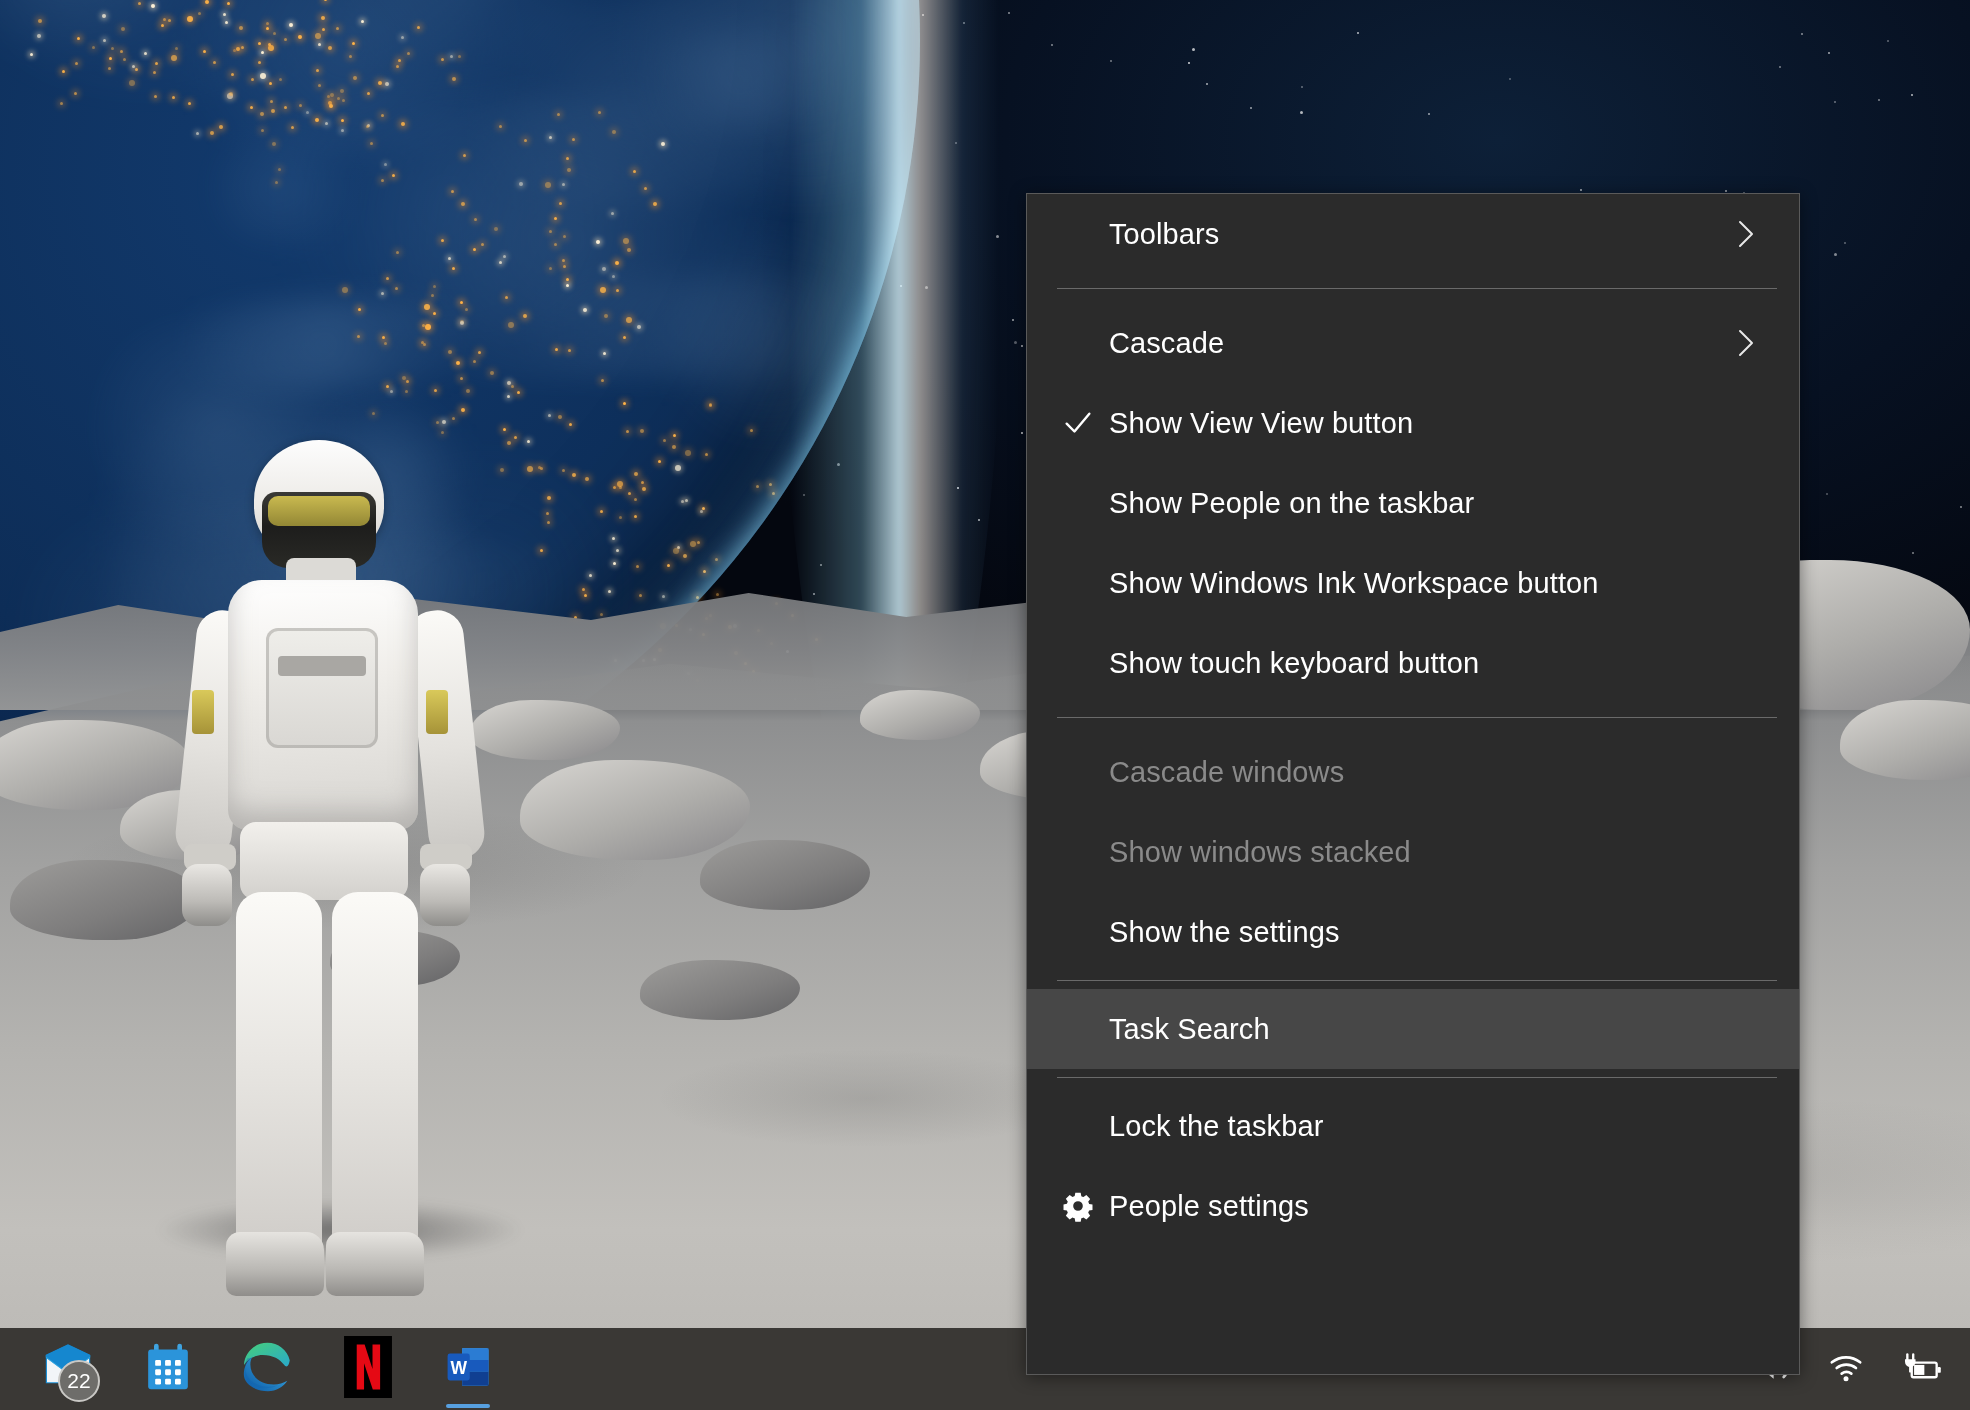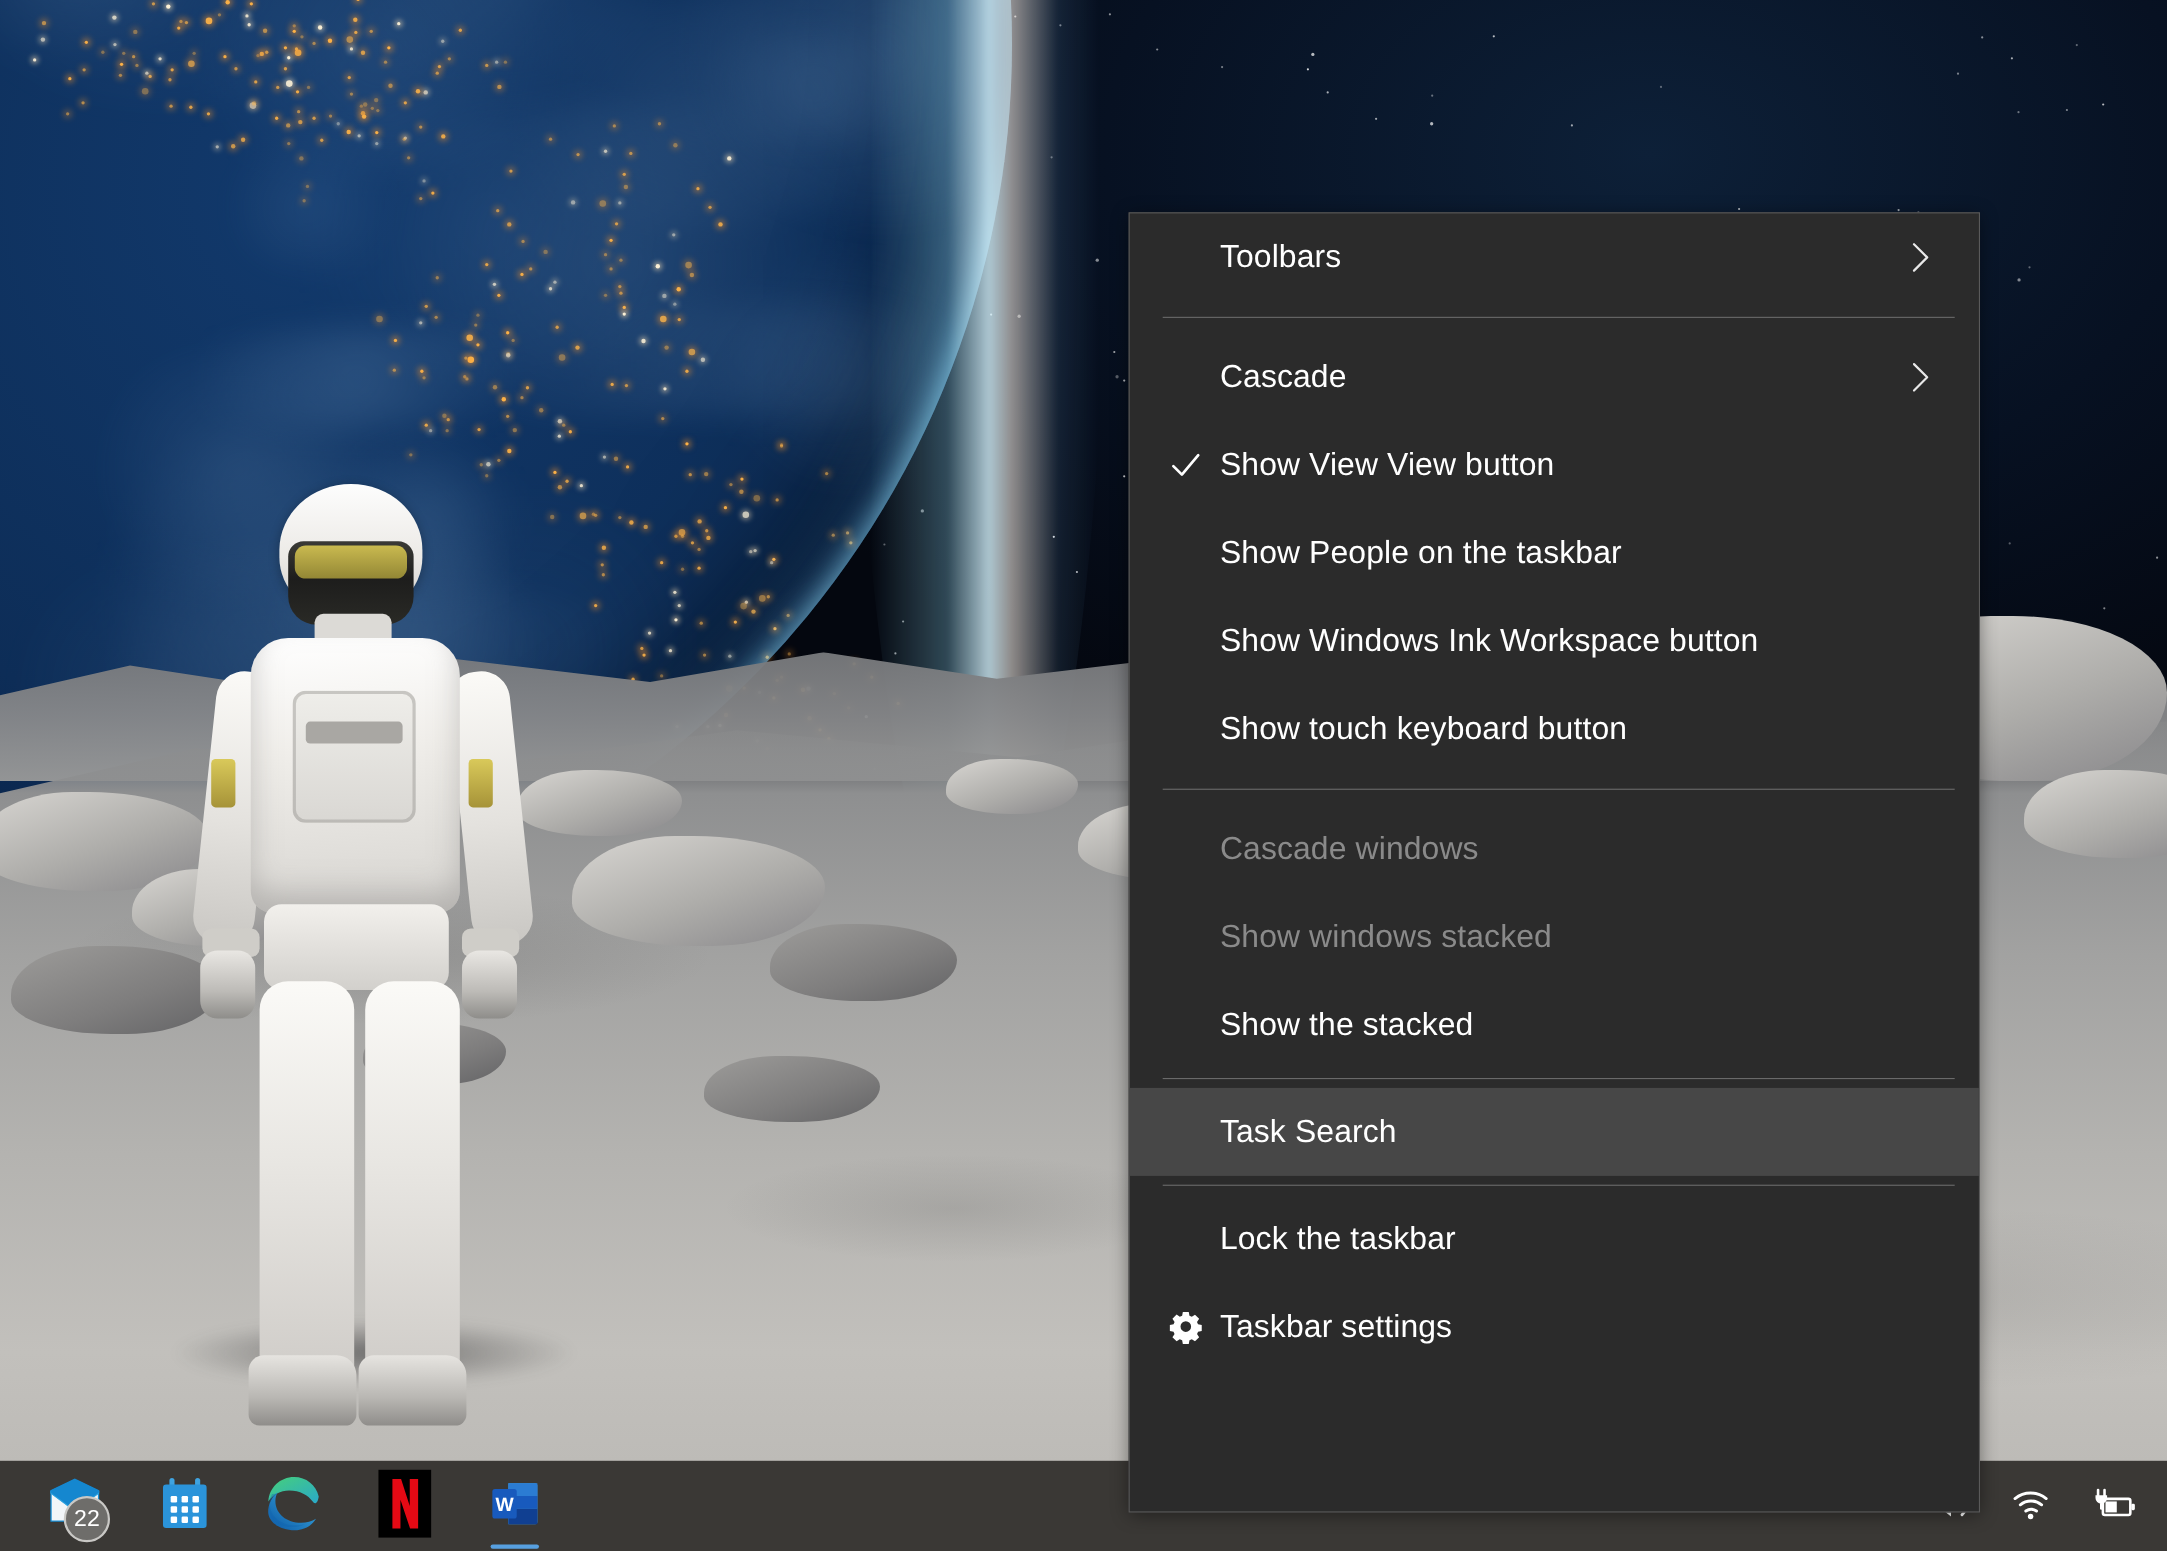--- a/index.html
+++ b/index.html
@@ -961,33 +961,33 @@
         <span class="label">Show touch keyboard button</span>
       </div>
       <div class="sep"></div>
       <div class="mi disabled">
         <span class="label">Cascade windows</span>
       </div>
       <div class="mi disabled">
         <span class="label">Show windows stacked</span>
       </div>
       <div class="mi">
-        <span class="label">Show the stacked</span>
+        <span class="label">Show the settings</span>
       </div>
       <div class="sep tight"></div>
       <div class="mi highlight">
         <span class="label">Task Search</span>
       </div>
       <div class="sep tight"></div>
       <div class="mi">
         <span class="label">Lock the taskbar</span>
       </div>
       <div class="mi">
         <span class="gutter">
           <svg width="34" height="34" viewBox="0 0 24 24" fill="#ffffff">
             <path d="M13.9 2.6h-3.8l-.45 2.4a7.4 7.4 0 0 0-1.5.63L6.1 4.25 3.42 6.93l1.38 2.05c-.26.47-.47.97-.63 1.5L1.77 11v3.8l2.4.45c.16.53.37 1.03.63 1.5L3.42 18.8l2.68 2.68 2.05-1.38c.47.26.97.47 1.5.63l.45 2.4h3.8l.45-2.4c.53-.16 1.03-.37 1.5-.63l2.05 1.38 2.68-2.68-1.38-2.05c.26-.47.47-.97.63-1.5l2.4-.45V11l-2.4-.45a7.4 7.4 0 0 0-.63-1.5l1.38-2.05-2.68-2.68-2.05 1.38a7.4 7.4 0 0 0-1.5-.63zM12 8.6a3.4 3.4 0 1 1 0 6.8 3.4 3.4 0 0 1 0-6.8z"></path>
           </svg>
         </span>
-        <span class="label">Taskbar settings</span>
+        <span class="label">People settings</span>
       </div>
     </div>
 
 </div>
 
 </body></html>

